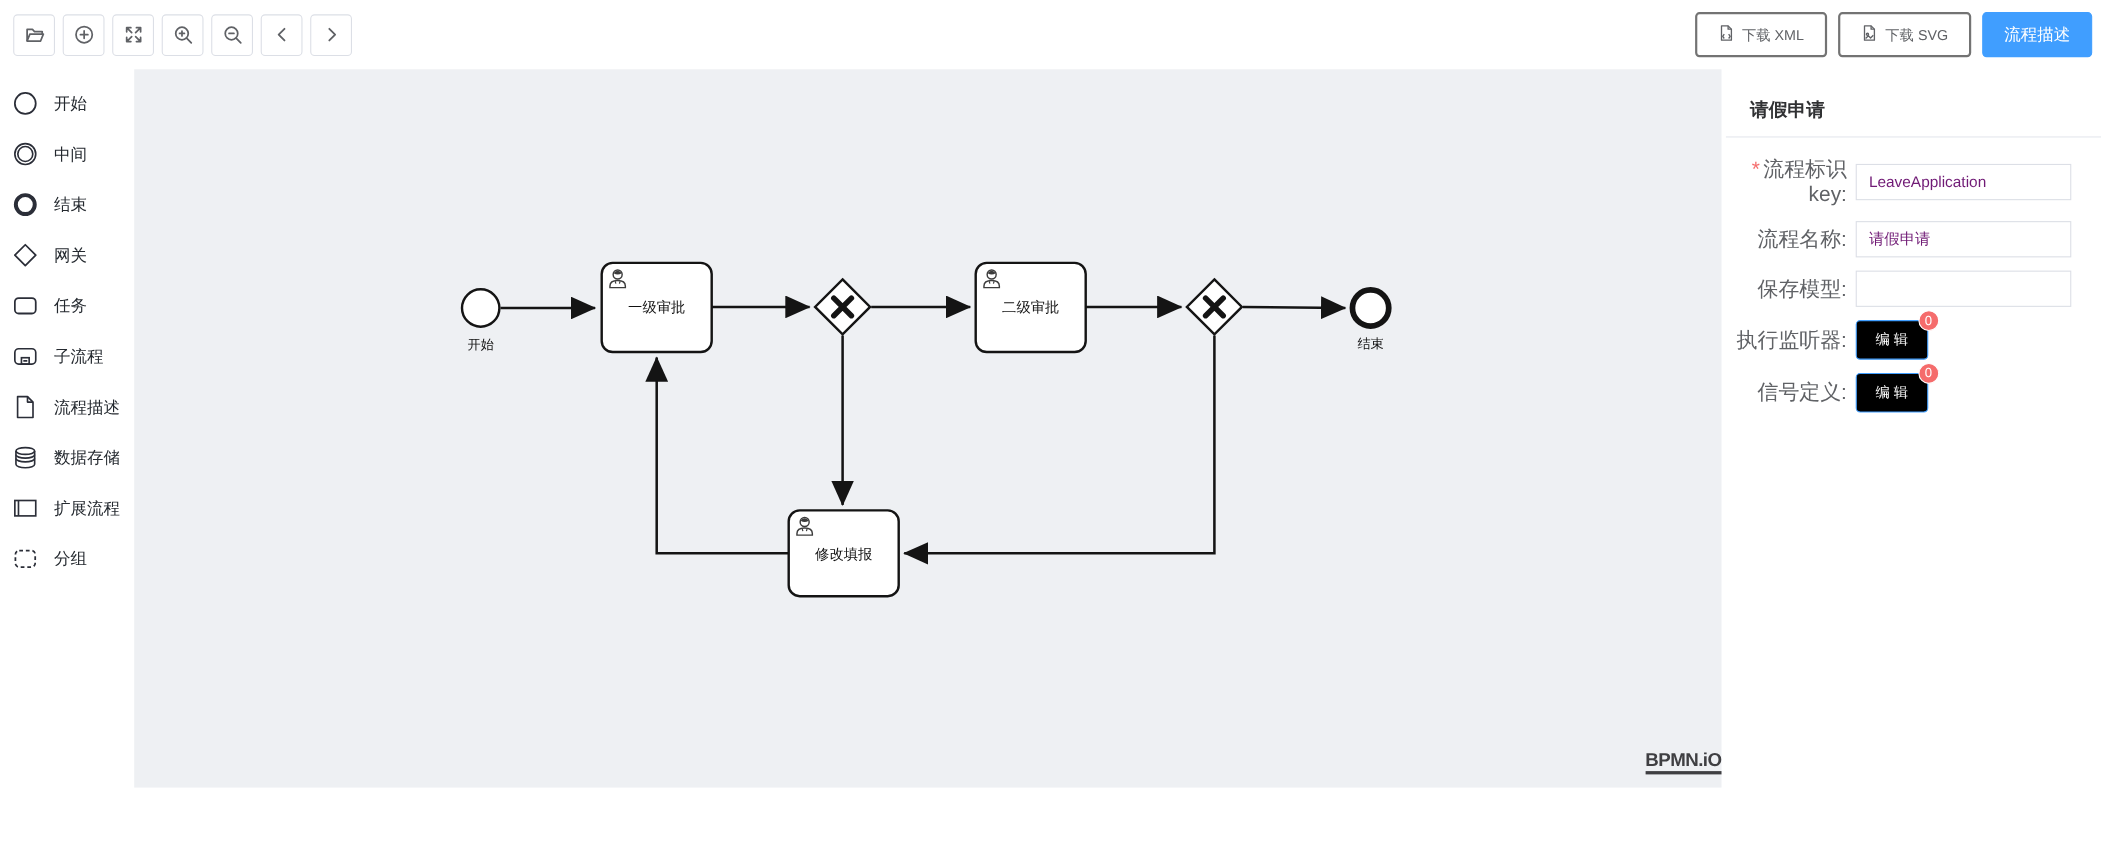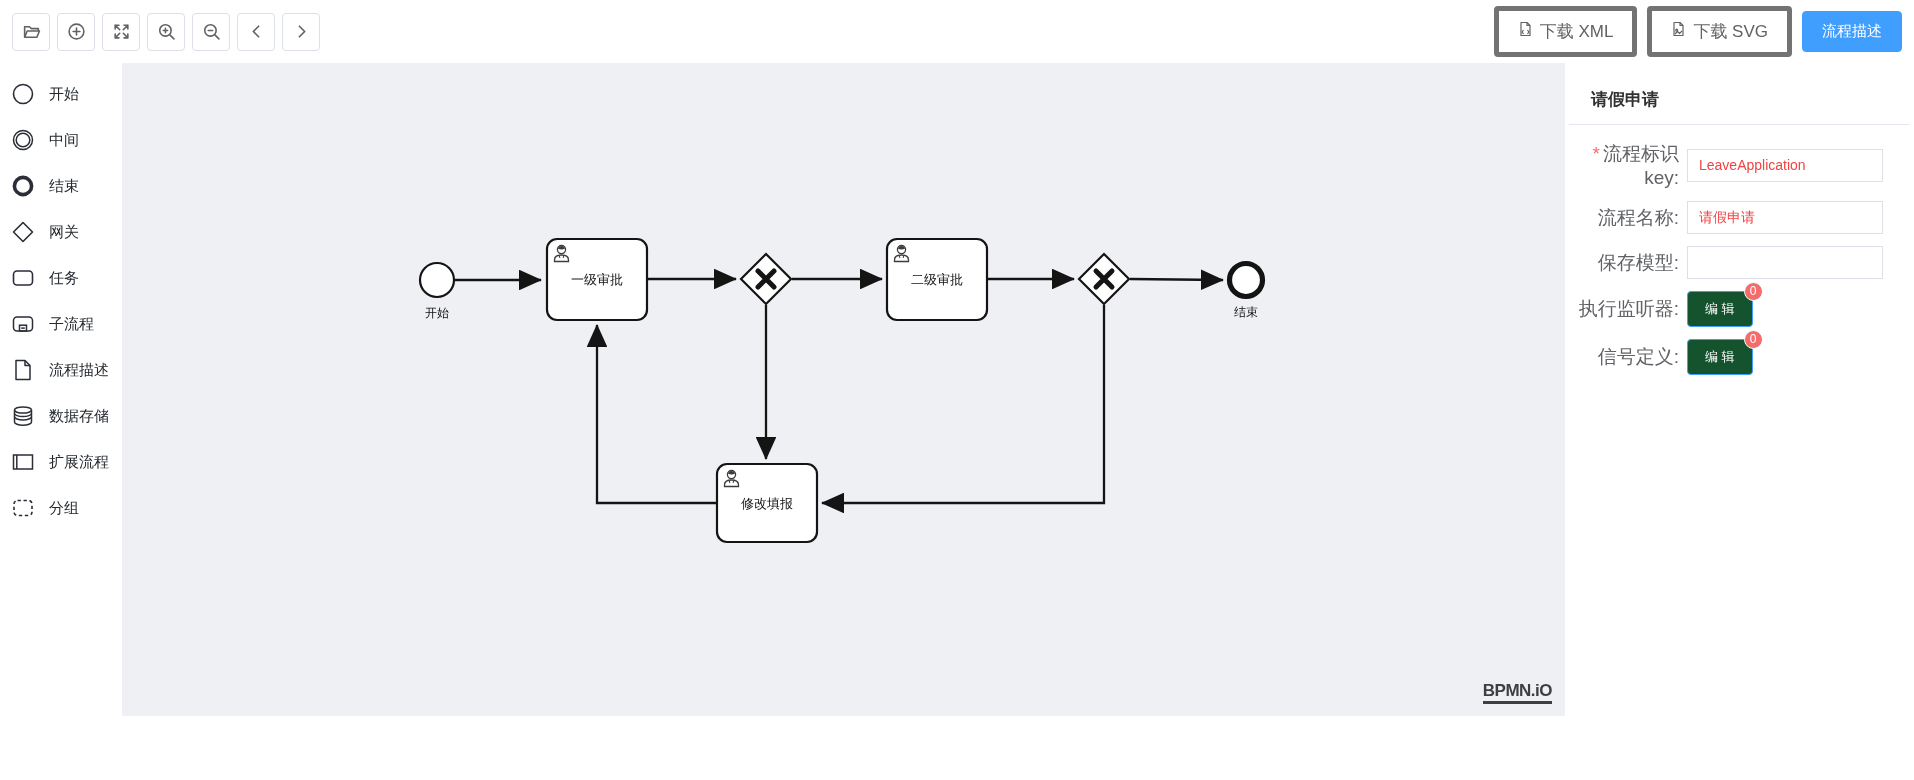--- a/index.html
+++ b/index.html
@@ -8,53 +8,53 @@
 
   
   .header { height:63px; display:flex; align-items:center; justify-content:space-between;
     background:#fff; padding:0 12px; }
   .tool-group { display:flex; gap:7px; }
   .tool-btn { width:38px; height:38px; background:#fff; border:1px solid #dcdfe6;
     border-radius:4px; display:flex; align-items:center; justify-content:center;
     color:#606266; cursor:pointer; }
   .tool-btn svg { display:block; }
   .right-group { display:flex; gap:10px; align-items:center; }
-  .dl-btn { display:flex; align-items:center; gap:7px; background:#fff; border:5px solid #737373;
-    border-radius:4px; color:#606266; font-size:17px; padding:9px 19px; cursor:pointer;
+  .dl-btn { display:flex; align-items:center; gap:7px; background:#fff; border:2px solid #737373;
+    border-radius:4px; color:#606266; font-size:13px; padding:9px 19px; cursor:pointer;
     font-family:inherit; }
   .save-btn { background:#409eff; border:1px solid #409eff; color:#fff; font-size:15px;
     padding:10px 19px; border-radius:4px; cursor:pointer; font-family:inherit; }
 
   
   .main { display:flex; height:643px; }
   .palette { width:122px; background:#fff; padding:8px 0 0 10px; }
   .palette-item { height:46px; display:flex; align-items:center; gap:13px; cursor:pointer; }
   .palette-item .p-icon { width:26px; height:26px; display:flex; align-items:center;
     justify-content:center; color:#2b2e38; }
   .palette-item .p-label { font-size:15px; color:#24292f; }
 
   .canvas { position:relative; width:1443px; height:653px; background:#eef0f3; }
   .canvas svg.diagram { position:absolute; left:0; top:0; }
-  .watermark { position:absolute; right:13px; bottom:12px; font-size:17px; font-weight:800;
+  .watermark { position:absolute; right:0; bottom:12px; font-size:17px; font-weight:800;
     letter-spacing:-0.5px; color:#3f3f42; border-bottom:3px solid #3f3f42; line-height:1.15;
     cursor:pointer; }
 
   
   .panel { width:349px; background:#fff; padding:0 4px; }
   .panel-title { font-size:17px; font-weight:700; color:#303133; padding:25px 0 13px 22px; }
   .panel-divider { border-bottom:1px solid #e4e7ed; margin-bottom:16px; }
   .form-row { display:flex; align-items:center; margin-bottom:12px; min-height:33px; }
   .form-label { width:118px; text-align:right; font-size:19px; color:#606266; padding-right:8px;
     flex:none; }
   .req { color:#f56c6c; margin-right:3px; }
   .form-input { width:196px; height:33px; border:1px solid #dcdfe6; border-radius:0;
-    font-size:14px; color:#ef4444; padding:0 11px; outline:none; background:#fff;
+    font-size:14px; color:#701a75; padding:0 11px; outline:none; background:#fff;
     font-family:inherit; }
   .btn-wrap { position:relative; display:inline-block; }
-  .edit-btn { background:#14532d; border:1px solid #409eff; color:#fff; font-size:13px;
+  .edit-btn { background:#000000; border:1px solid #409eff; color:#fff; font-size:13px;
     padding:8px 17px; border-radius:4px; cursor:pointer; font-family:inherit; }
   .badge { position:absolute; top:-9px; right:-10px; min-width:19px; height:19px;
     background:#f56c6c; color:#fff; border:1px solid #fff; border-radius:10px; font-size:12px;
     line-height:17px; text-align:center; padding:0 4px; }
 </style>
 </head>
 <body>
 
 <div class="header">
   <div class="tool-group">

